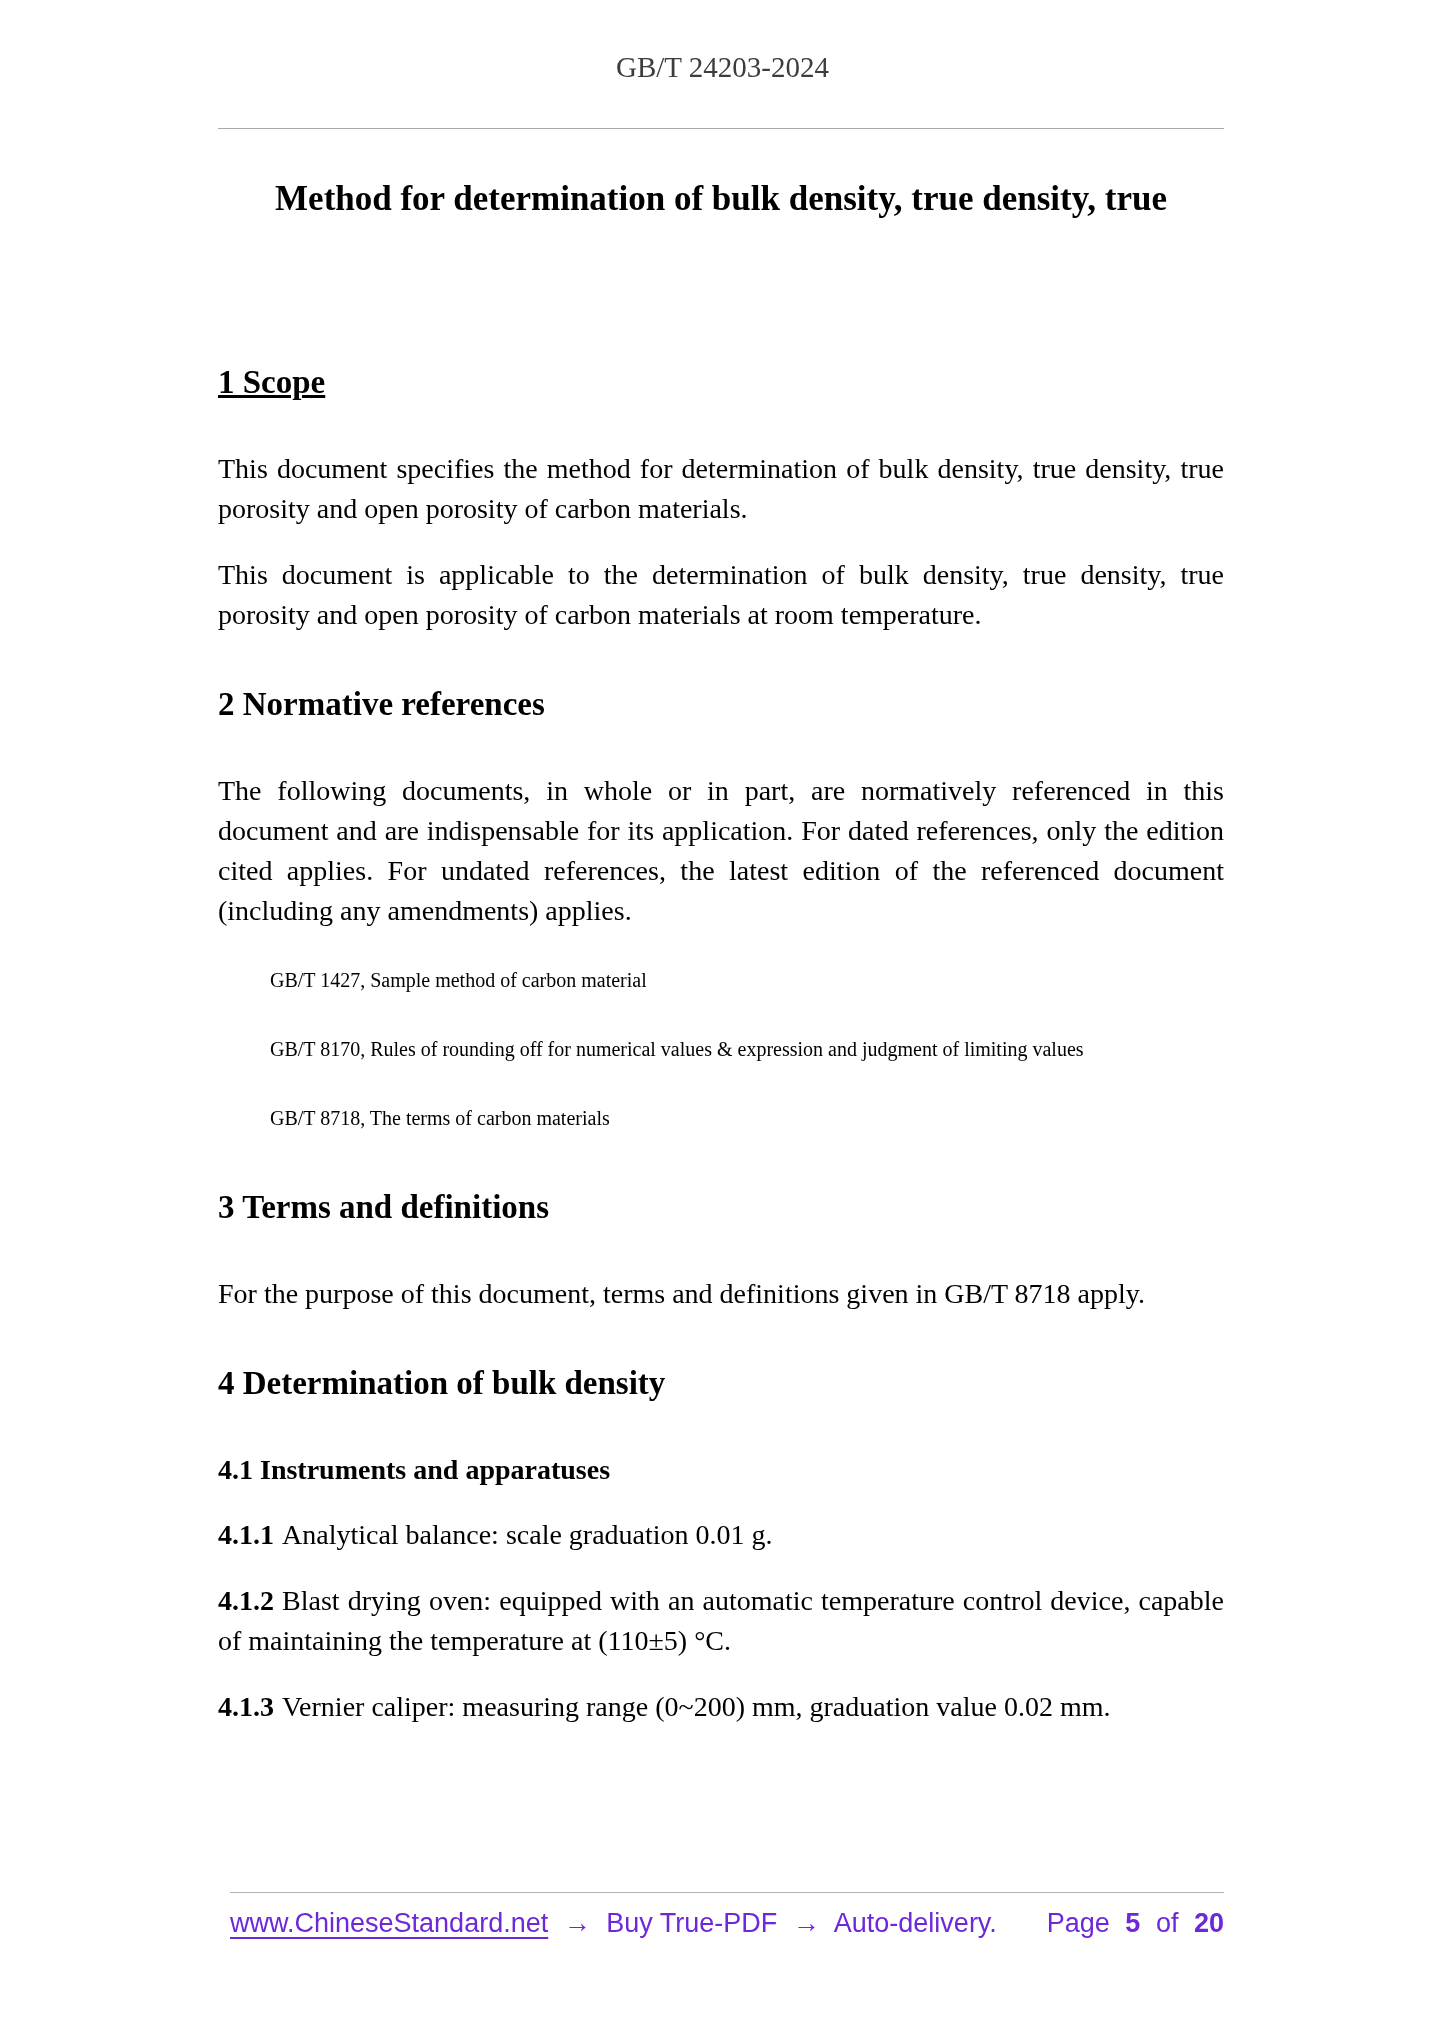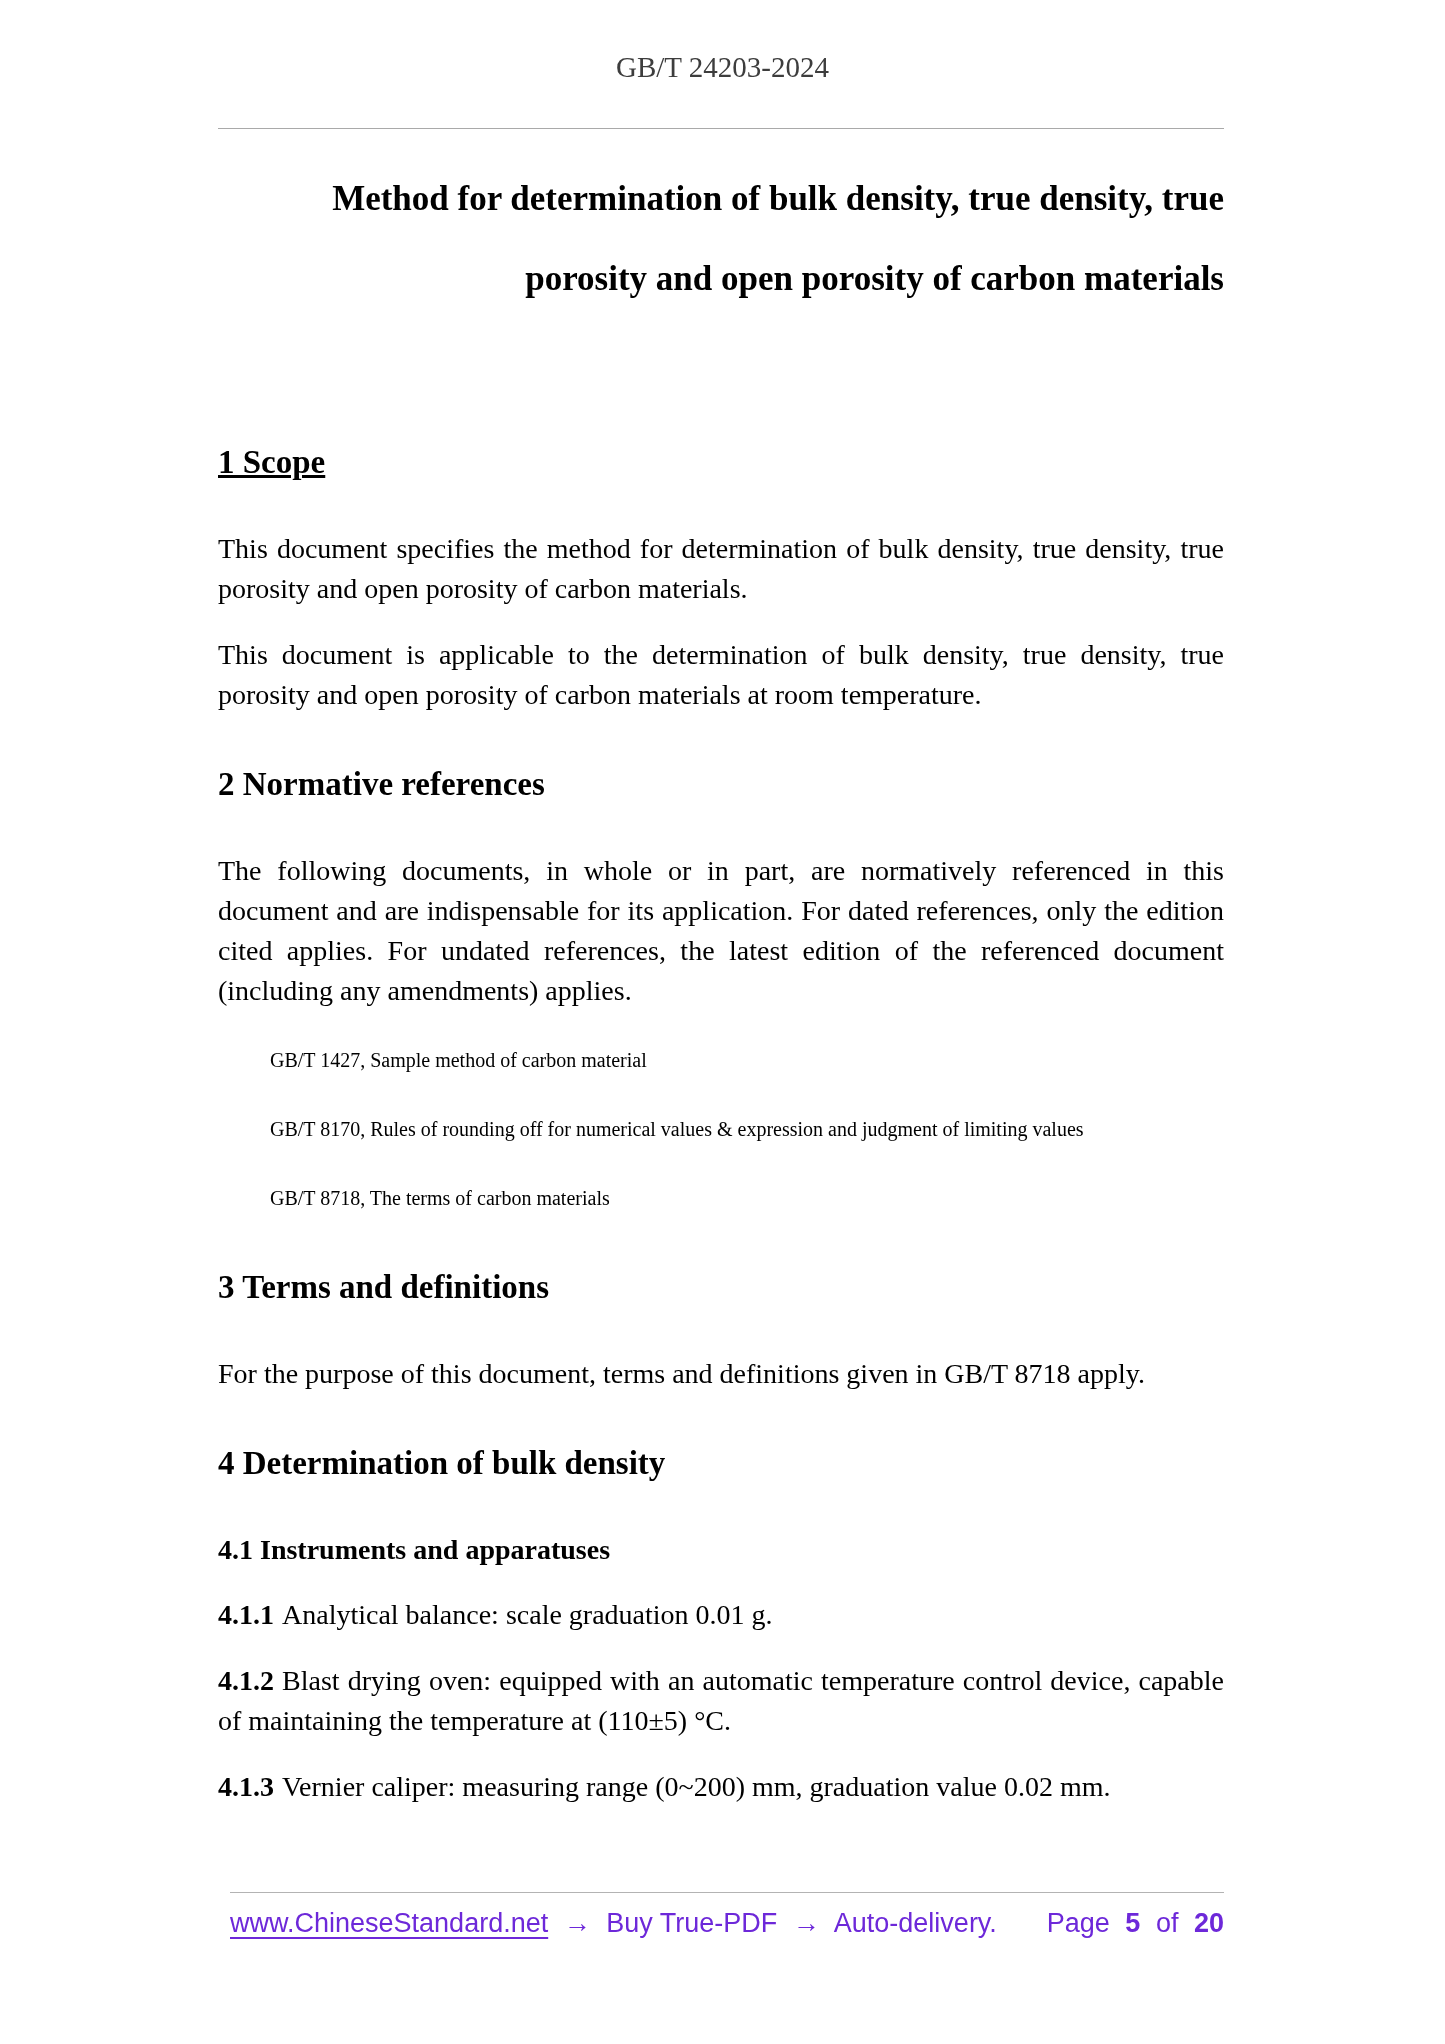--- a/index.html
+++ b/index.html
@@ -30,21 +30,21 @@
     color: #3d3d3d;
   }
   .header-rule {
     margin: 44px 221px 0 218px;
     border-top: 1px solid #a9a9a9;
     height: 0;
   }
   
   .doc-title {
     margin-top: 30px;
-    text-align: right;
+    text-align: center;
     font-weight: bold;
     font-size: 35px;
     line-height: 80px;
     color: #000000;
   }
   
   .h1 {
     font-weight: bold;
     font-size: 33px;
     line-height: 46px;
@@ -111,21 +111,20 @@
   <div class="page-header">
     <div class="doc-number">GB/T 24203-2024</div>
   </div>
 
   <div class="header-rule"></div>
 
   <div class="content">
     <main class="doc-body">
         <div class="doc-title">
           <div>Method for determination of bulk density, true density, true</div>
-          <div>porosity and open porosity of carbon materials</div>
         </div>
         <div class="h1">1 Scope</div>
         <p class="para">This document specifies the method for determination of bulk density, true density, true porosity and open porosity of carbon materials.</p>
         <p class="para">This document is applicable to the determination of bulk density, true density, true porosity and open porosity of carbon materials at room temperature.</p>
         <div class="h1">2 Normative references</div>
         <p class="para">The following documents, in whole or in part, are normatively referenced in this document and are indispensable for its application. For dated references, only the edition cited applies. For undated references, the latest edition of the referenced document (including any amendments) applies.</p>
         <p class="ref">GB/T 1427, Sample method of carbon material</p>
         <p class="ref">GB/T 8170, Rules of rounding off for numerical values &amp; expression and judgment of limiting values</p>
         <p class="ref">GB/T 8718, The terms of carbon materials</p>
         <div class="h1">3 Terms and definitions</div>

